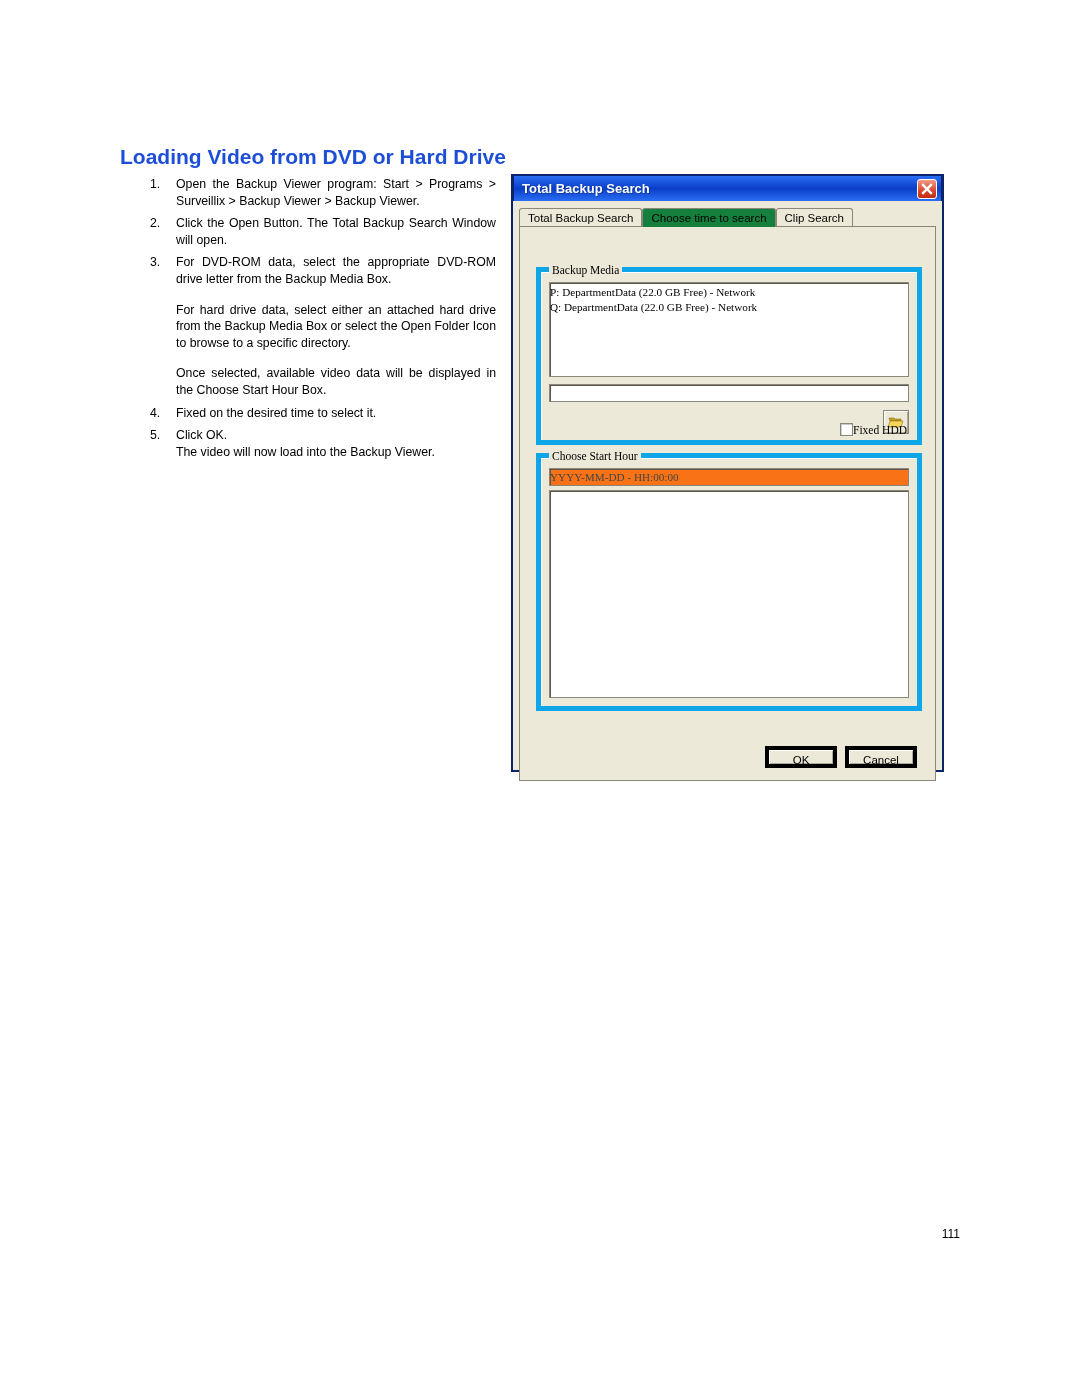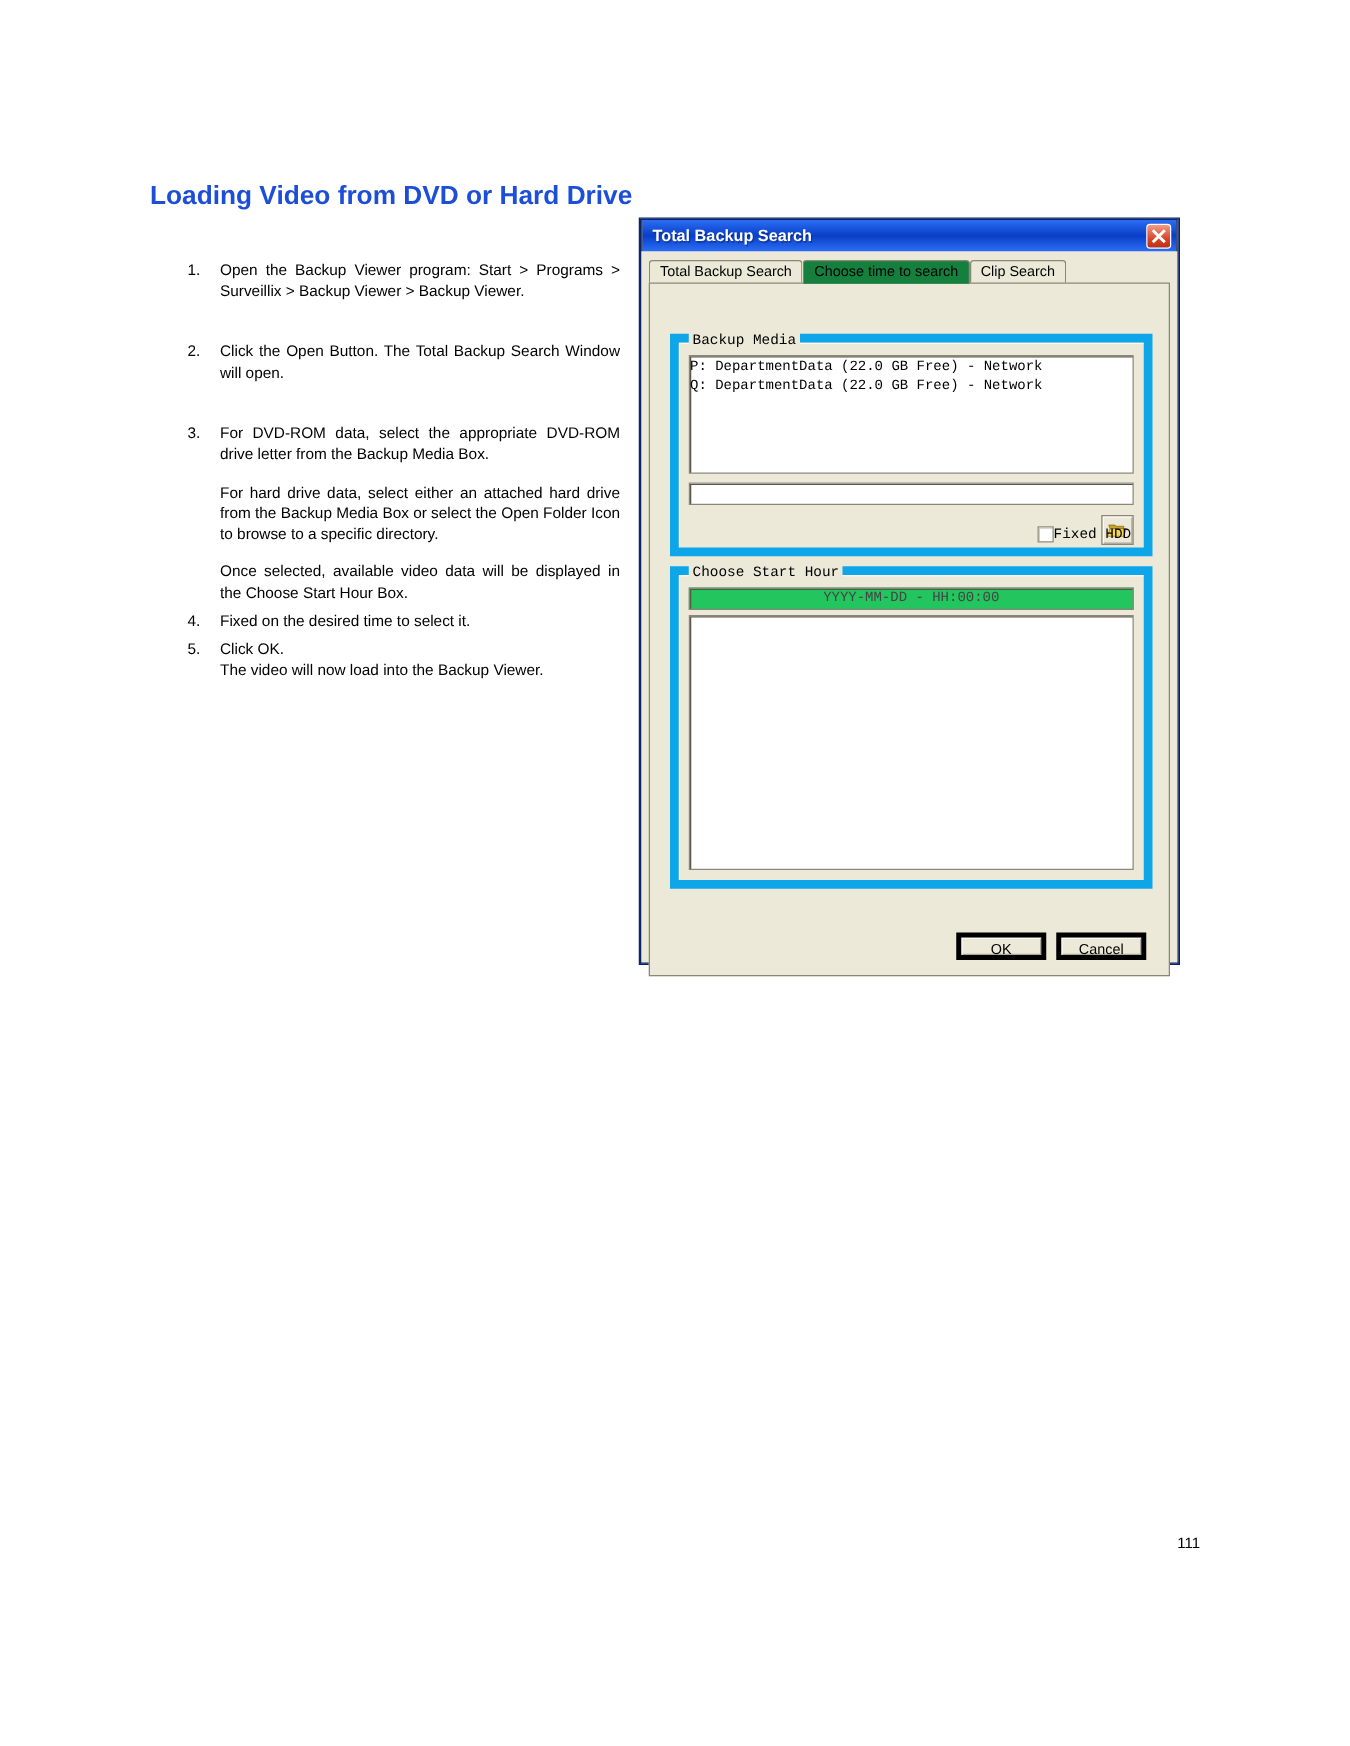--- a/index.html
+++ b/index.html
@@ -39,21 +39,21 @@
     position: relative;
     padding-left: 28px;
     margin-bottom: 6px;
     line-height: 1.35;
   }
   .instructions li::before {
     content: counter(item) ".";
     position: absolute;
     left: 2px; top: 0;
   }
-  .instructions li.justify { text-align: justify; margin-top: 32px; }
+  .instructions li.justify { text-align: justify; }
   .para-gap { margin-top: 14px; display: block; }
 
   
   .dialog {
     position: absolute;
     left: 512px; top: 175px;
     width: 431px; height: 596px;
     background: #ece9d8;
     border: 1px solid #0a246a;
     border-top: none;
@@ -104,23 +104,23 @@
   .tab-body {
     margin: 0 6px 6px 6px;
     border: 1px solid #8a867a;
     height: 555px;
     background: #ece9d8;
     position: relative;
   }
 
   .groupbox {
     position: absolute;
-    border: 7px solid #0ea5e9;
+    border: 5px solid #0ea5e9;
     box-shadow: inset 1px 1px 0 #fff;
-    font-family: Liberation Mono, monospace;
+    font-family: Liberation Serif, serif;
   }
   .groupbox .legend {
     position: absolute;
     top: -8px; left: 8px;
     background: #ece9d8;
     padding: 0 3px;
     font-size: 11.5px;
     color: #000;
   }
   .gb-media { left: 16px; top: 40px; width: 386px; height: 178px; }
@@ -162,24 +162,24 @@
     width: 13px; height: 13px;
     border: 1px solid #8a867a;
     background: #fff;
     box-shadow: inset 1px 1px 0 #ccc;
   }
 
   .gb-hour { left: 16px; top: 226px; width: 386px; height: 258px; }
   .hour-header {
     position: absolute;
     left: 8px; top: 10px; right: 8px; height: 18px;
-    background: #22c55e;
-    border: 1px solid #8a867a;
-    box-shadow: inset 1px 1px 0 #5a564a;
-    text-align: center;
+    background: #f97316;
+    border: 1px solid #8a867a;
+    box-shadow: inset 1px 1px 0 #5a564a;
+    text-align: left;
     font-size: 11.2px;
     line-height: 16px;
     color: #444;
   }
   .hour-list {
     position: absolute;
     left: 8px; top: 32px; right: 8px; bottom: 8px;
     background: #fff;
     border: 1px solid #8a867a;
     box-shadow: inset 1px 1px 0 #5a564a;

